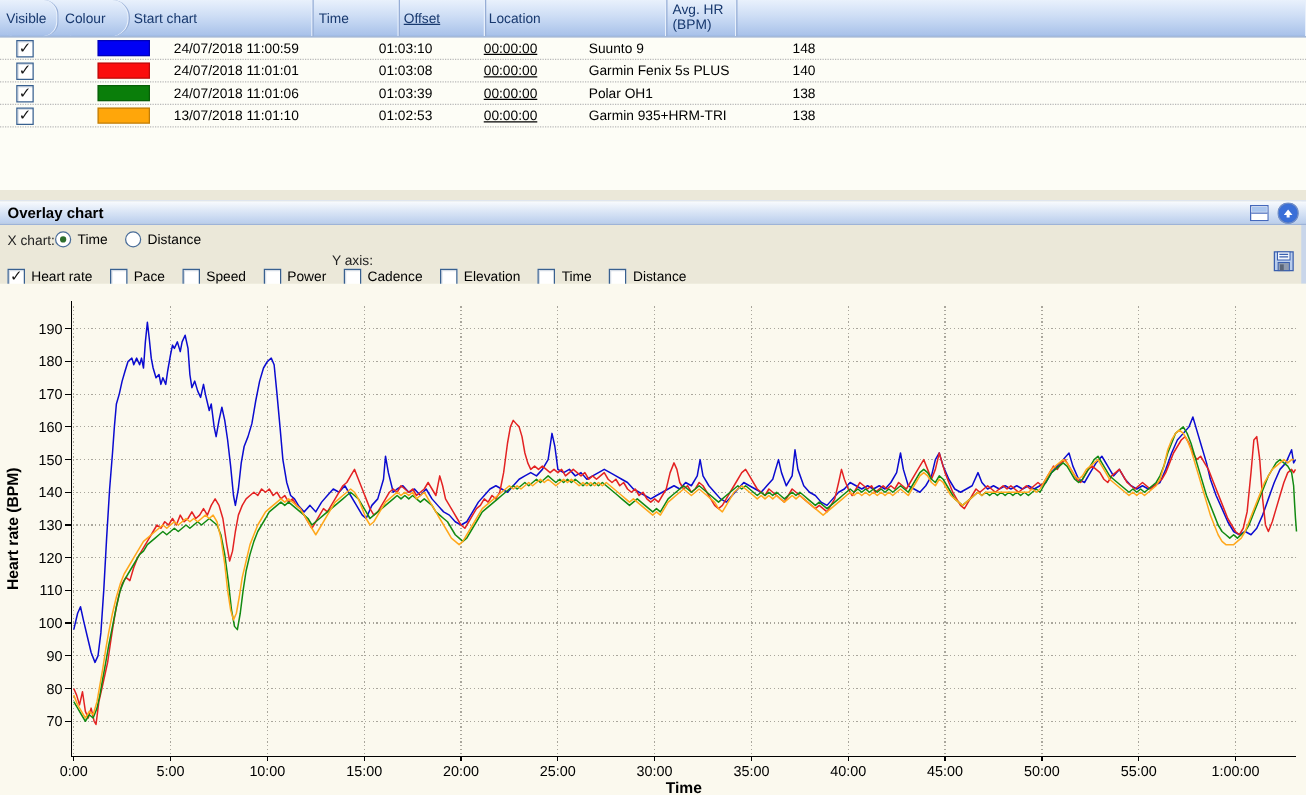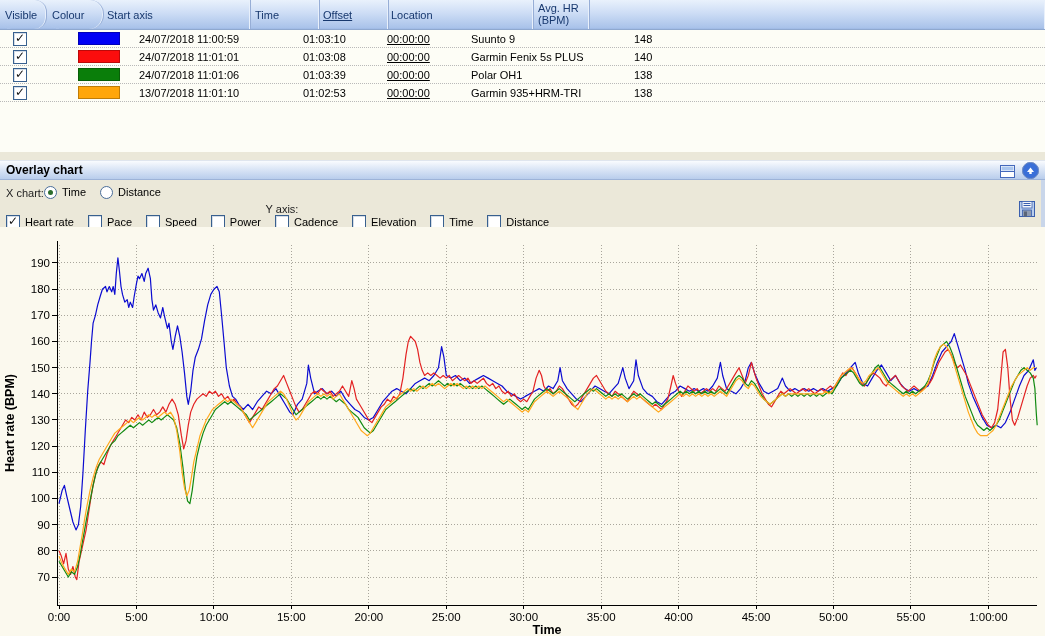--- a/index.html
+++ b/index.html
@@ -84,21 +84,21 @@
     position:absolute;top:75px;left:0;width:1045px;height:409px;background:#fbf9ee;
   }
 </style>
 </head>
 <body>
 
 <div class="table-panel">
   <div class="thead">
     <div class="th c0">Visible</div>
     <div class="th c1">Colour</div>
-    <div class="th c2">Start axis</div>
+    <div class="th c2">Start chart</div>
     <div class="th c3">Time</div>
     <div class="th c4">Offset</div>
     <div class="th c5">Location</div>
     <div class="th c6 wrap">Avg. HR (BPM)</div>
     <div class="th cf"></div>
   </div>
   <div id="table-body">
       <div class="trow">
         <div class="td c0">
           <span class="cb table-cb checked"></span>

